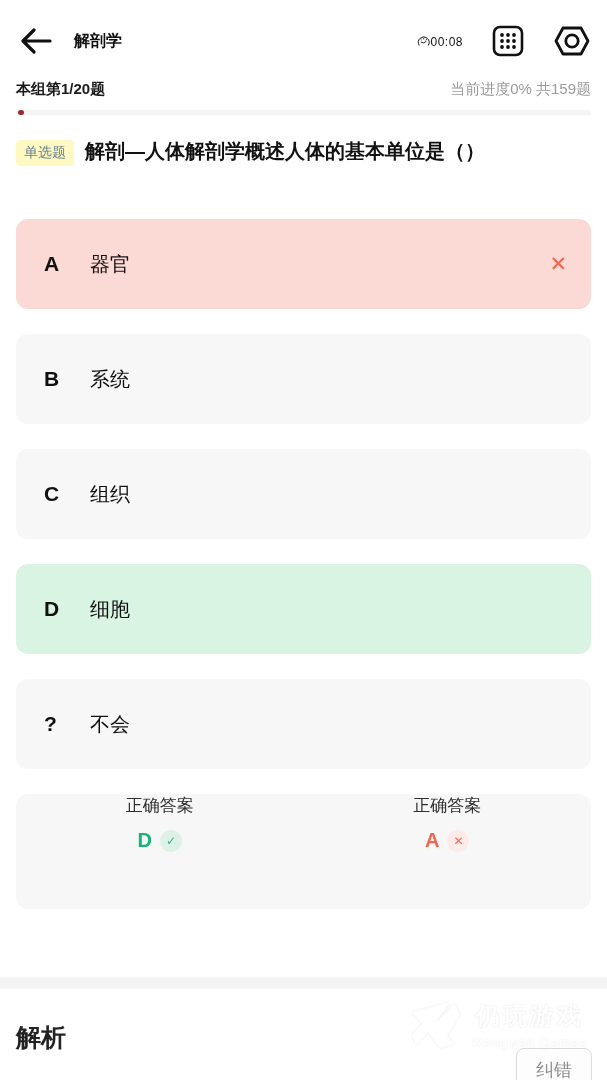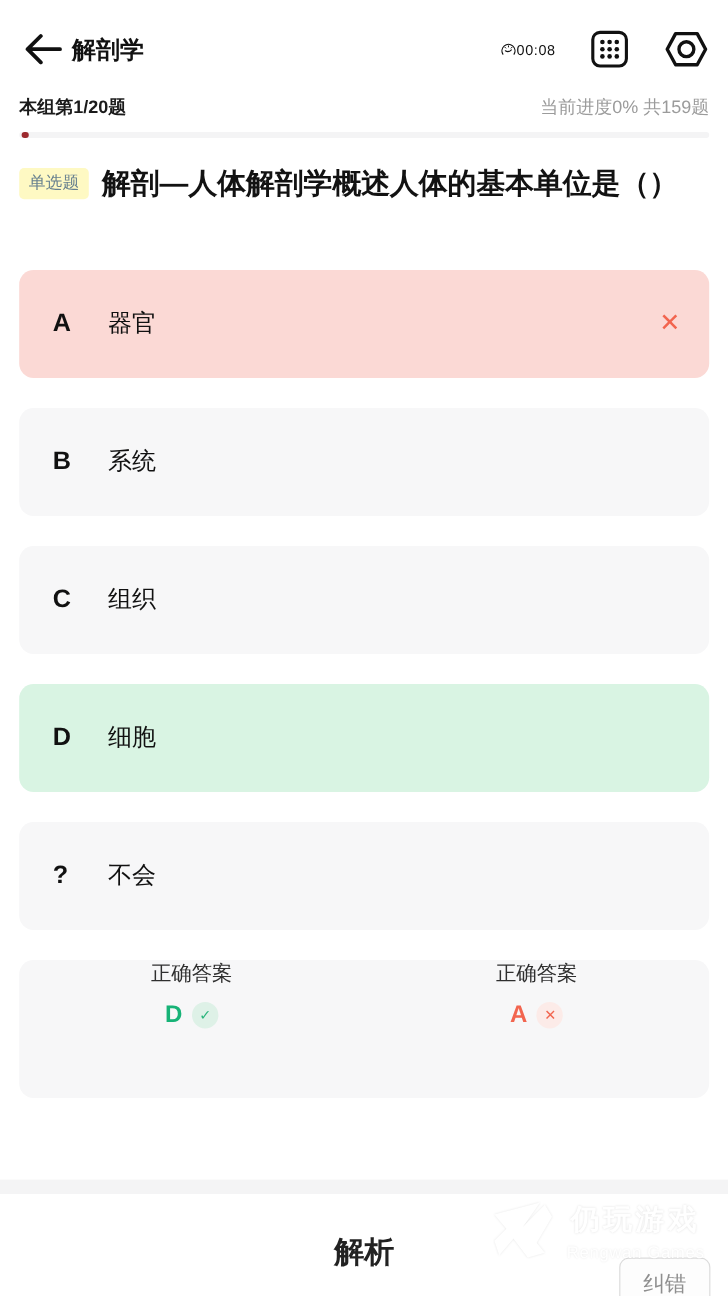--- a/index.html
+++ b/index.html
@@ -3,37 +3,37 @@
 <meta charset="utf-8">
 <style>
   * { margin:0; padding:0; box-sizing:border-box; }
   html,body { background:#fff; }
   body { font-family:"Liberation Sans","DejaVu Sans",sans-serif; }
   .app { position:relative; width:607px; height:1080px; background:#fff; overflow:hidden; margin:0 auto; }
 
   
   .header { display:flex; align-items:center; padding:16px 16px 6px 20px; height:72px; }
   .back { width:36px; height:36px; display:flex; align-items:center; cursor:pointer; }
-  .title { font-size:20px; font-weight:700; color:#111; margin-left:4px; }
+  .title { font-size:16px; font-weight:700; color:#111; margin-left:18px; }
   .header-right { margin-left:auto; display:flex; align-items:center; gap:28px; }
   .timer-block { display:flex; flex-direction:row; align-items:center; width:46px; }
   .timer-time { font-size:12px; color:#111; margin-top:1px; letter-spacing:0.5px; }
   .hicon { display:flex; align-items:center; justify-content:center; }
 
   
   .progress-row { display:flex; justify-content:space-between; align-items:baseline; padding:8px 16px 0; }
   .progress-left { font-size:15px; color:#1a1a1a; font-weight:600; }
   .progress-right { font-size:15px; color:#9b9b9b; }
   .progress-track { margin:11px 16px 0; height:5px; background:#f4f4f5; border-radius:3px; position:relative; }
   .progress-fill { position:absolute; left:2px; top:0; width:6px; height:5px; background:#9d2a2e; border-radius:3px; }
 
   
   .question-row { display:flex; align-items:flex-start; gap:11px; padding:22px 16px 0; }
   .type-badge { flex:none; background:#fef9c3; color:#67808f; font-size:14px; padding:4px 8px; border-radius:4px; margin-top:3px; }
-  .question-text { font-size:24px; font-weight:700; color:#121212; line-height:1.45; }
+  .question-text { font-size:20px; font-weight:700; color:#121212; line-height:1.45; }
 
   
   .options { margin-top:53px; padding:0 16px; }
   .option { height:90px; border-radius:12px; display:flex; align-items:center; padding:0 24px 0 28px; margin-bottom:25px; cursor:pointer; }
   .option.normal { background:#f7f7f8; }
   .option.wrong { background:#fbd9d5; }
   .option.correct { background:#d9f4e3; }
   .opt-key { font-size:21px; font-weight:600; color:#111; width:46px; }
   .opt-label { font-size:20px; font-weight:500; color:#111; }
   .opt-wrong-mark { margin-left:auto; color:#f2654f; font-size:21px; font-weight:700; }
@@ -45,21 +45,21 @@
   .ans-value-row { display:flex; align-items:center; gap:8px; }
   .ans-letter { font-size:20px; font-weight:700; }
   .ans-letter.green { color:#17b377; }
   .ans-letter.red { color:#f2654f; }
   .mark-circle { width:22px; height:22px; border-radius:50%; display:flex; align-items:center; justify-content:center; font-size:12px; font-weight:700; }
   .mark-circle.check { background:#def1e7; color:#2bb57c; }
   .mark-circle.cross { background:#fcebe8; color:#f2654f; }
 
   
   .section-divider { margin-top:68px; height:12px; background:#f4f4f5; }
-  .analysis-title { padding:32px 16px 0; font-size:25px; font-weight:700; color:#222;text-align:center; }
+  .analysis-title { padding:32px 16px 0; font-size:25px; font-weight:700; color:#222; }
 
   
   .report-btn { position:absolute; right:15px; top:1048px; width:76px; height:46px; background:#fdfdfd; border:1px solid #dcdcdc; border-radius:8px; color:#8f8f8f; font-size:18px; display:flex; justify-content:center; padding-top:9px; cursor:pointer; }
 
   
   .watermark { position:absolute; right:20px; top:1000px; display:flex; align-items:flex-start; gap:10px; pointer-events:none; z-index:5; }
   .wm-logo { filter:drop-shadow(0 0 1px rgba(0,0,0,0.10)); }
   .wm-text { display:flex; flex-direction:column; align-items:center; }
   .wm-name { font-size:24px; font-weight:700; color:#fff; letter-spacing:3px; text-shadow:0 0 2px rgba(0,0,0,0.13); }
   .wm-sub { font-size:14px; color:#fff; margin-top:3px; text-shadow:0 0 2px rgba(0,0,0,0.10); letter-spacing:0.5px; }

